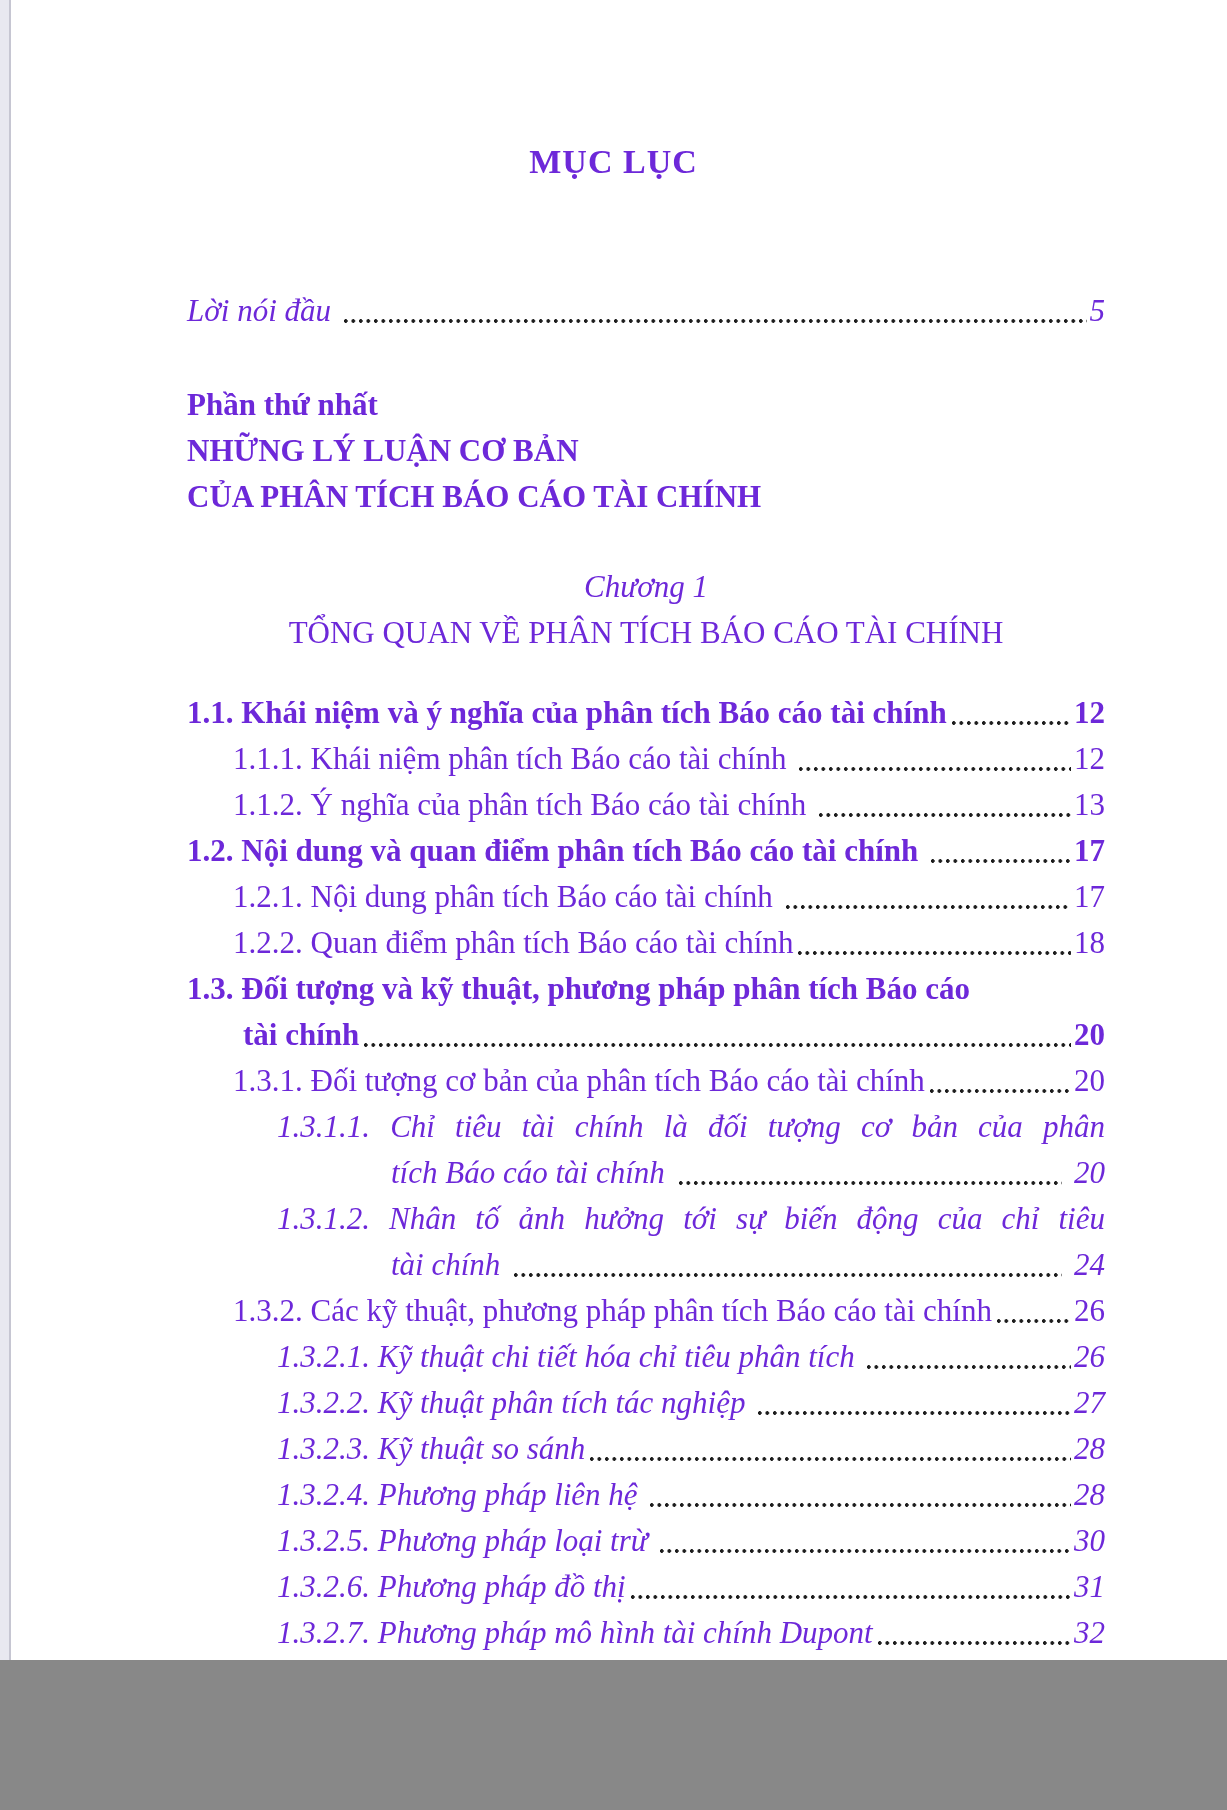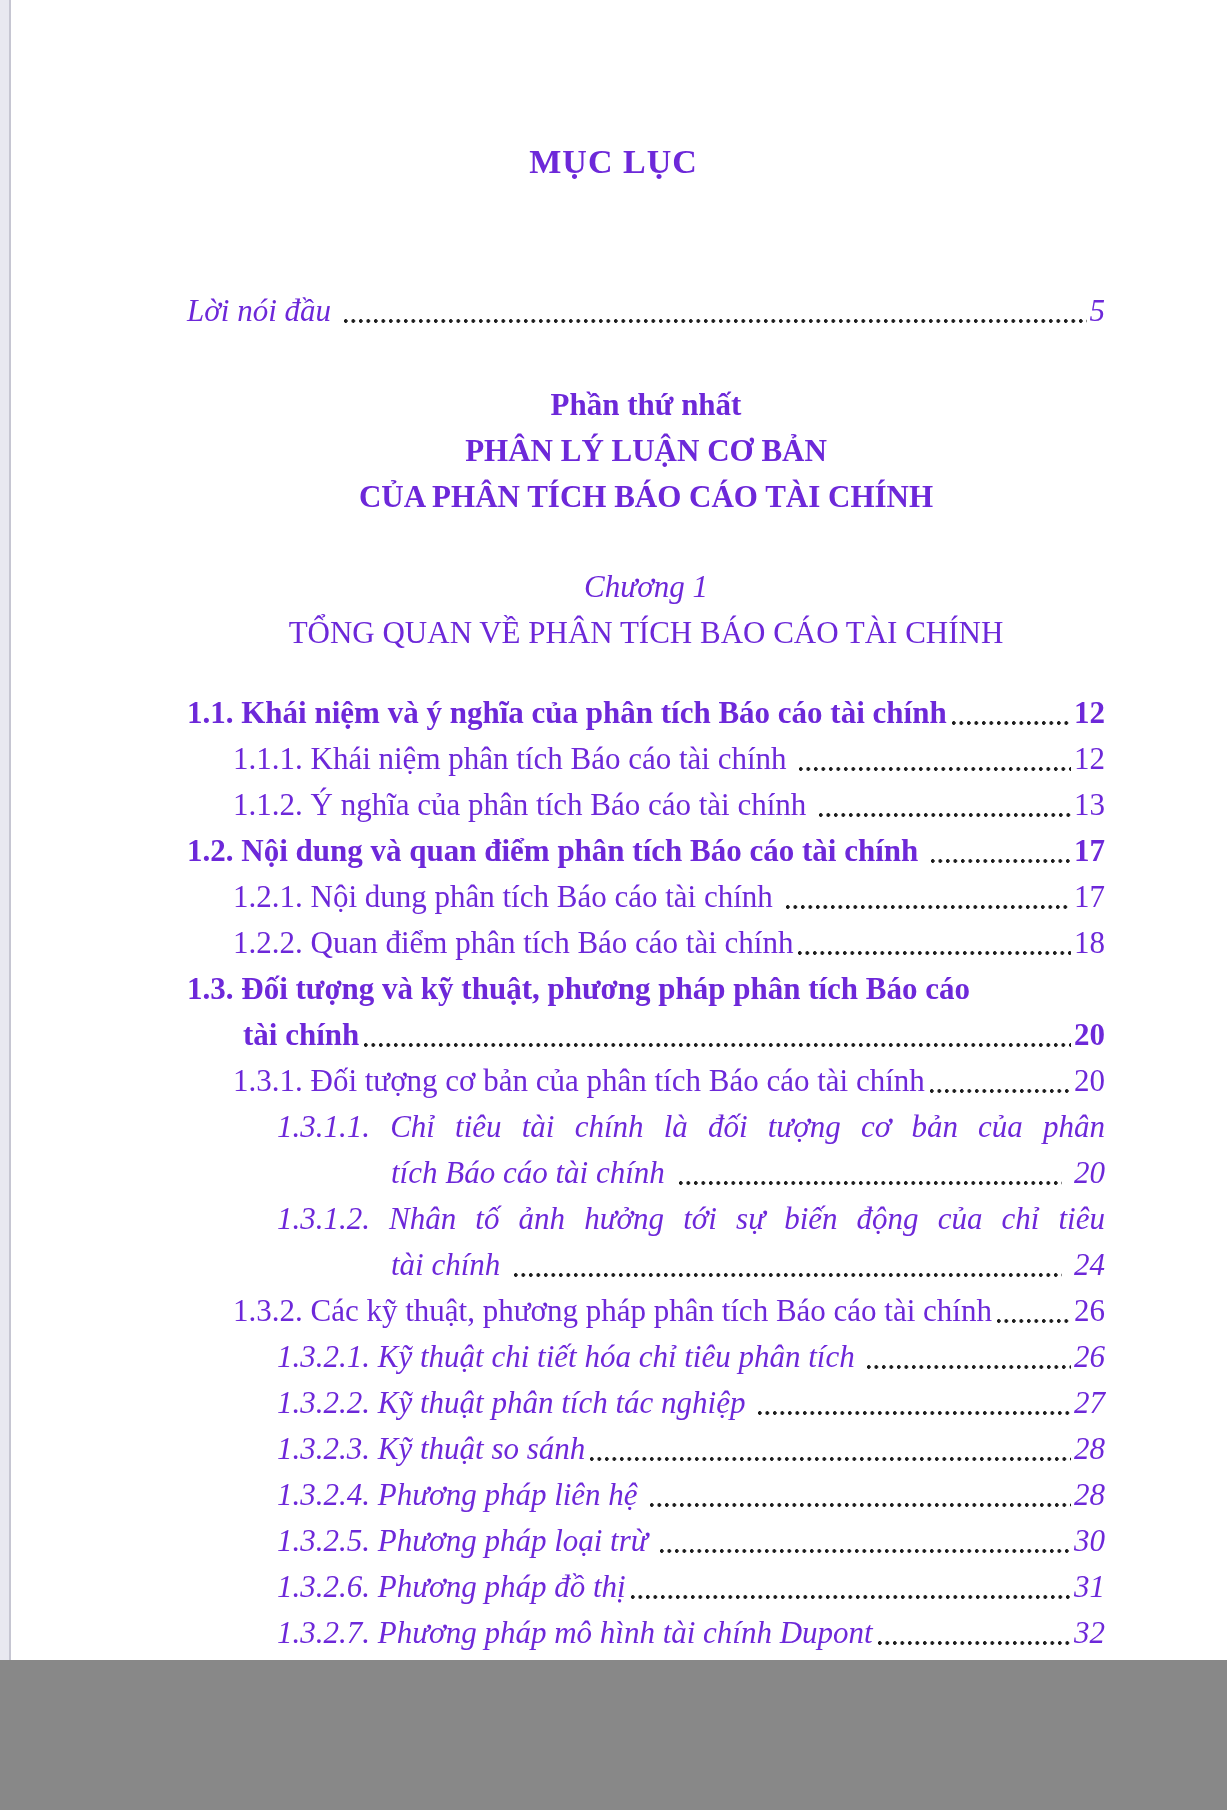--- a/index.html
+++ b/index.html
@@ -59,21 +59,21 @@
   .b { font-weight: bold; }
   .i { font-style: italic; }
   .lv1 { padding-left: 0; }
   .lv2 { padding-left: 46px; justify-content: flex-end; }
   .lv3 { padding-left: 90px; }
   .cont-lv1 { padding-left: 56px; }
   .cont-lv3 { padding-left: 204px; gap: 9px; }
   .preface { margin-top: 106px; }
   .part-heading {
     margin-top: 48px;
-    text-align: center;
+    text-align: left;
     font-weight: bold;
   }
   .part-heading > div { line-height: 46px; }
   .chapter-heading { margin-top: 44px; text-align: center; }
   .chapter-heading > div { line-height: 46px; }
   .chapter-heading .kicker { font-style: italic; }
   .toc { margin-top: 34px; }
   .folio {
     margin-top: 48px;
     font-size: 32px;
@@ -91,21 +91,21 @@
   <div class="content">
 
     <div class="row preface i">
       <span class="t">Lời nói đầu </span>
       <span class="leader"></span>
       <span class="pg">5</span>
     </div>
 
     <div class="part-heading">
       <div>Phần thứ nhất</div>
-      <div>PHÂN LÝ LUẬN CƠ BẢN</div>
+      <div>NHỮNG LÝ LUẬN CƠ BẢN</div>
       <div>CỦA PHÂN TÍCH BÁO CÁO TÀI CHÍNH</div>
     </div>
 
     <div class="chapter-heading">
       <div class="kicker">Chương 1</div>
       <div>TỔNG QUAN VỀ PHÂN TÍCH BÁO CÁO TÀI CHÍNH</div>
     </div>
 
     <div class="toc" id="toc">
         <div class="row lv1 b">

